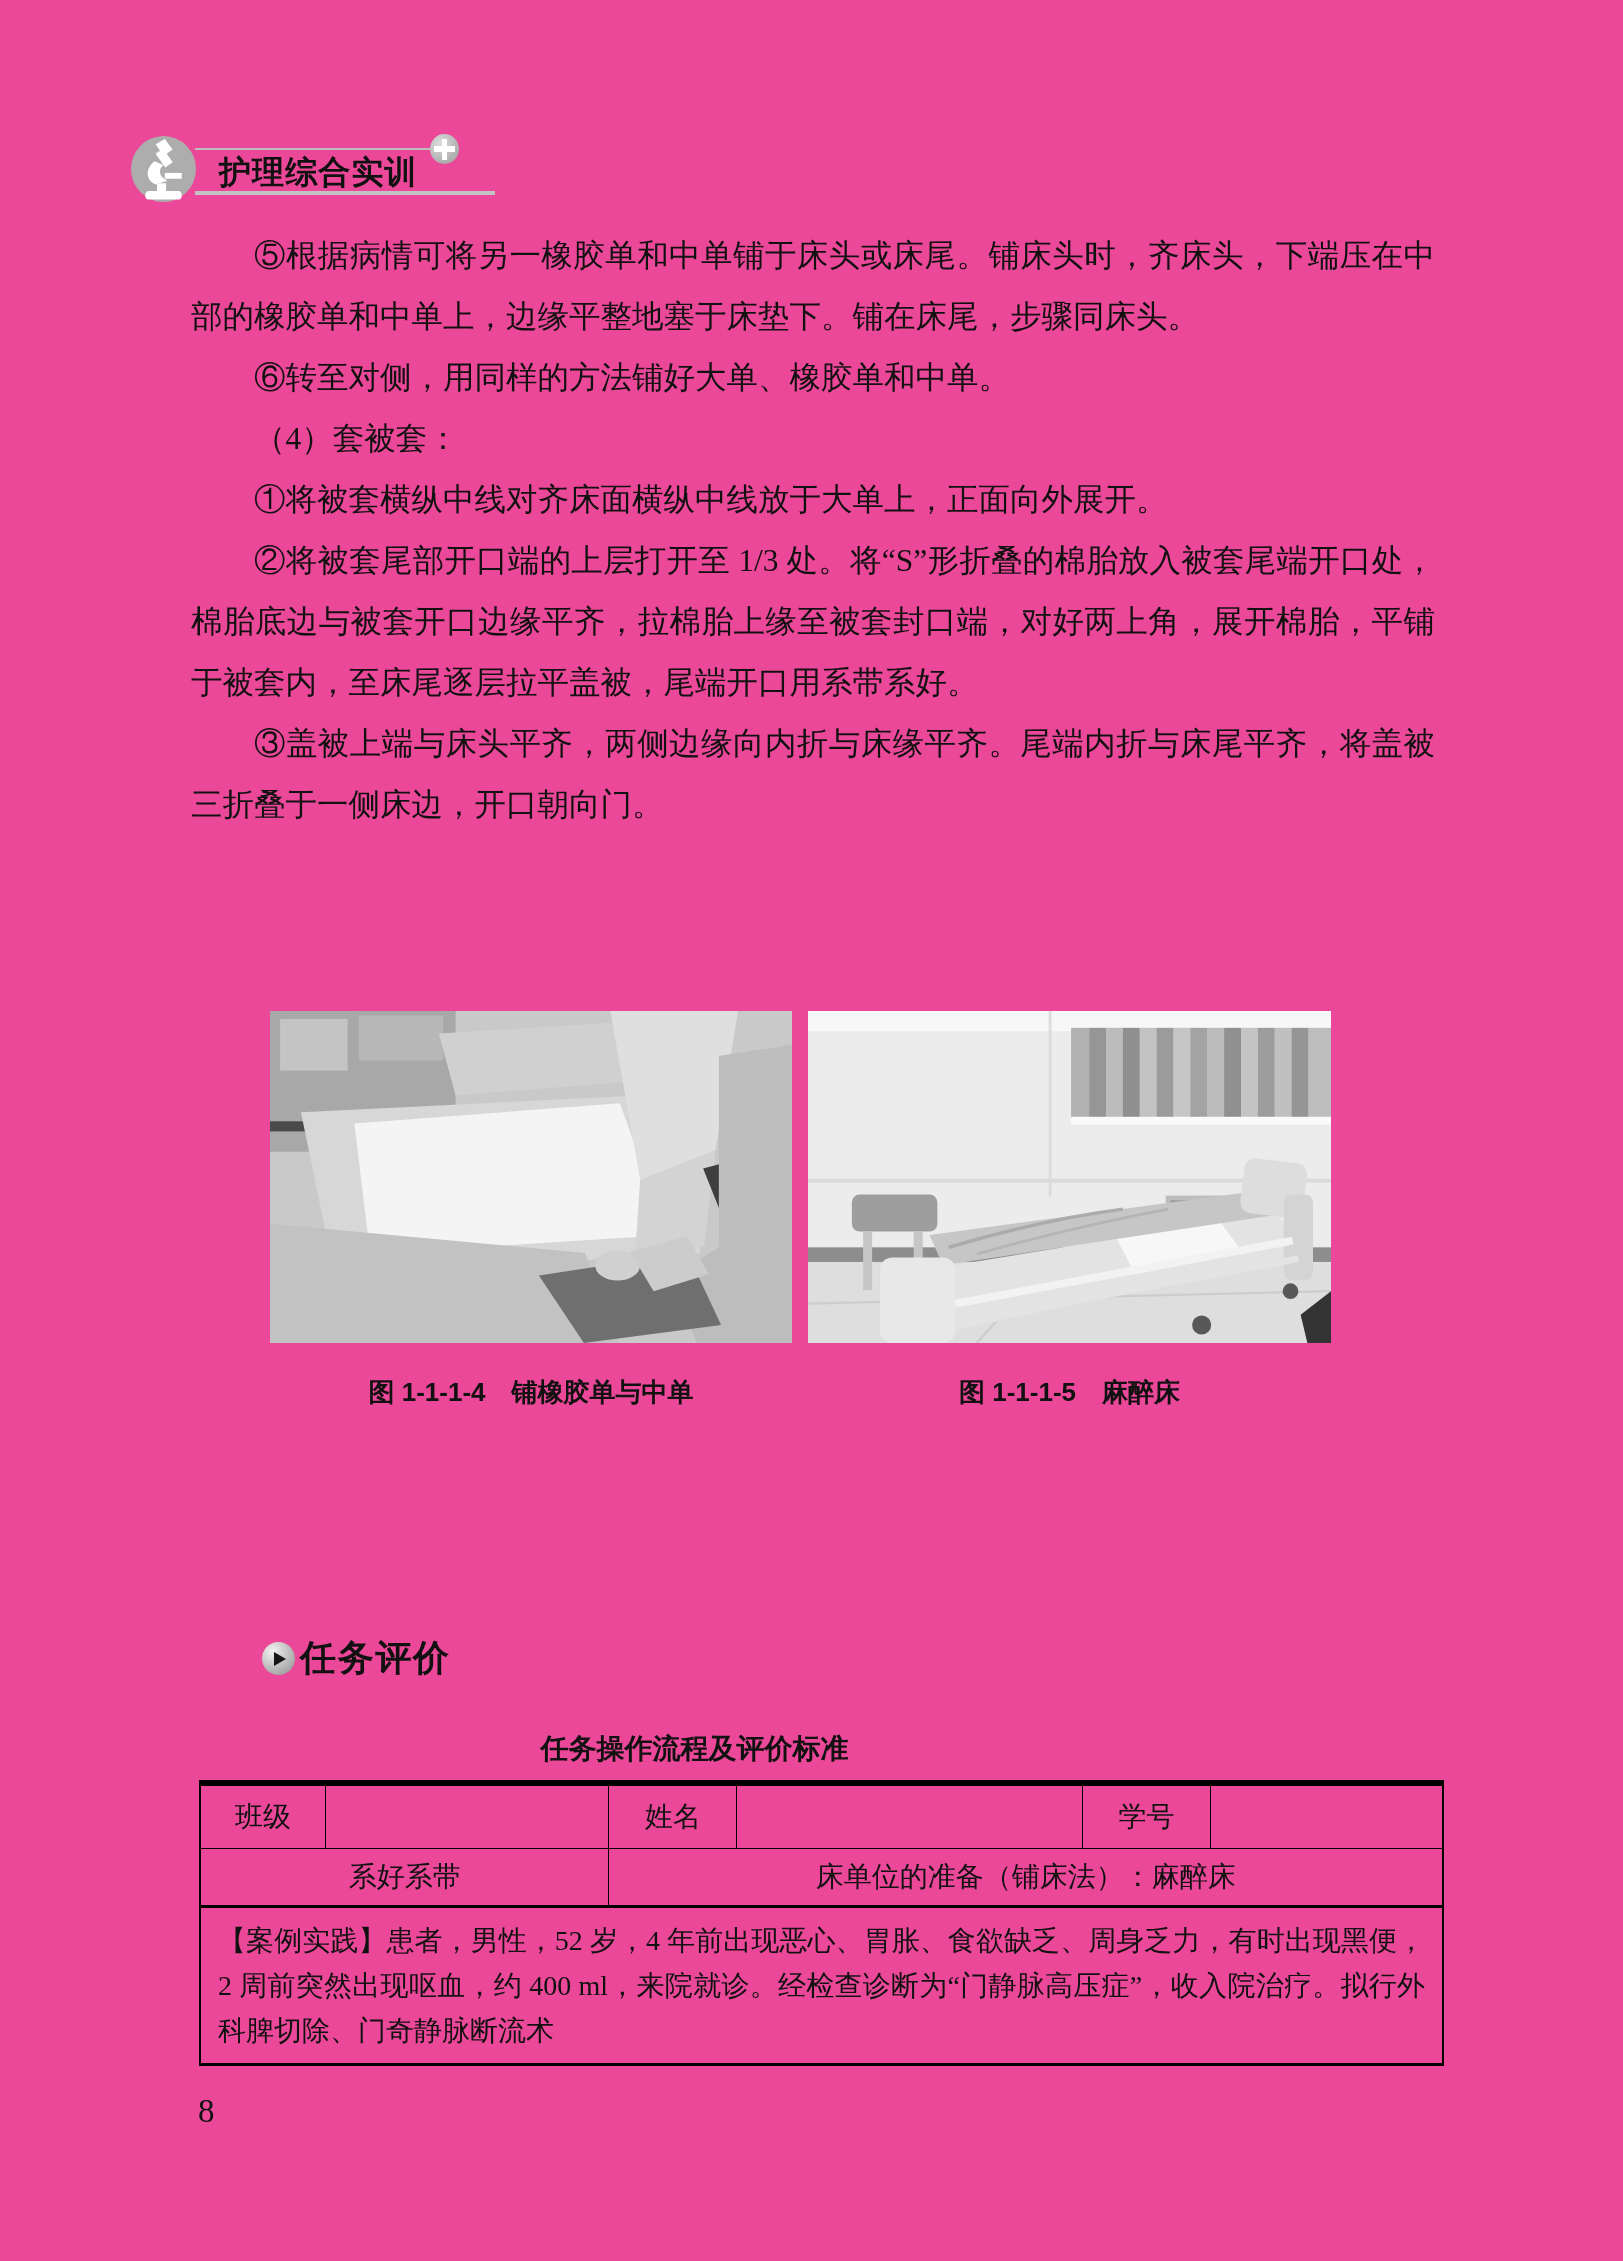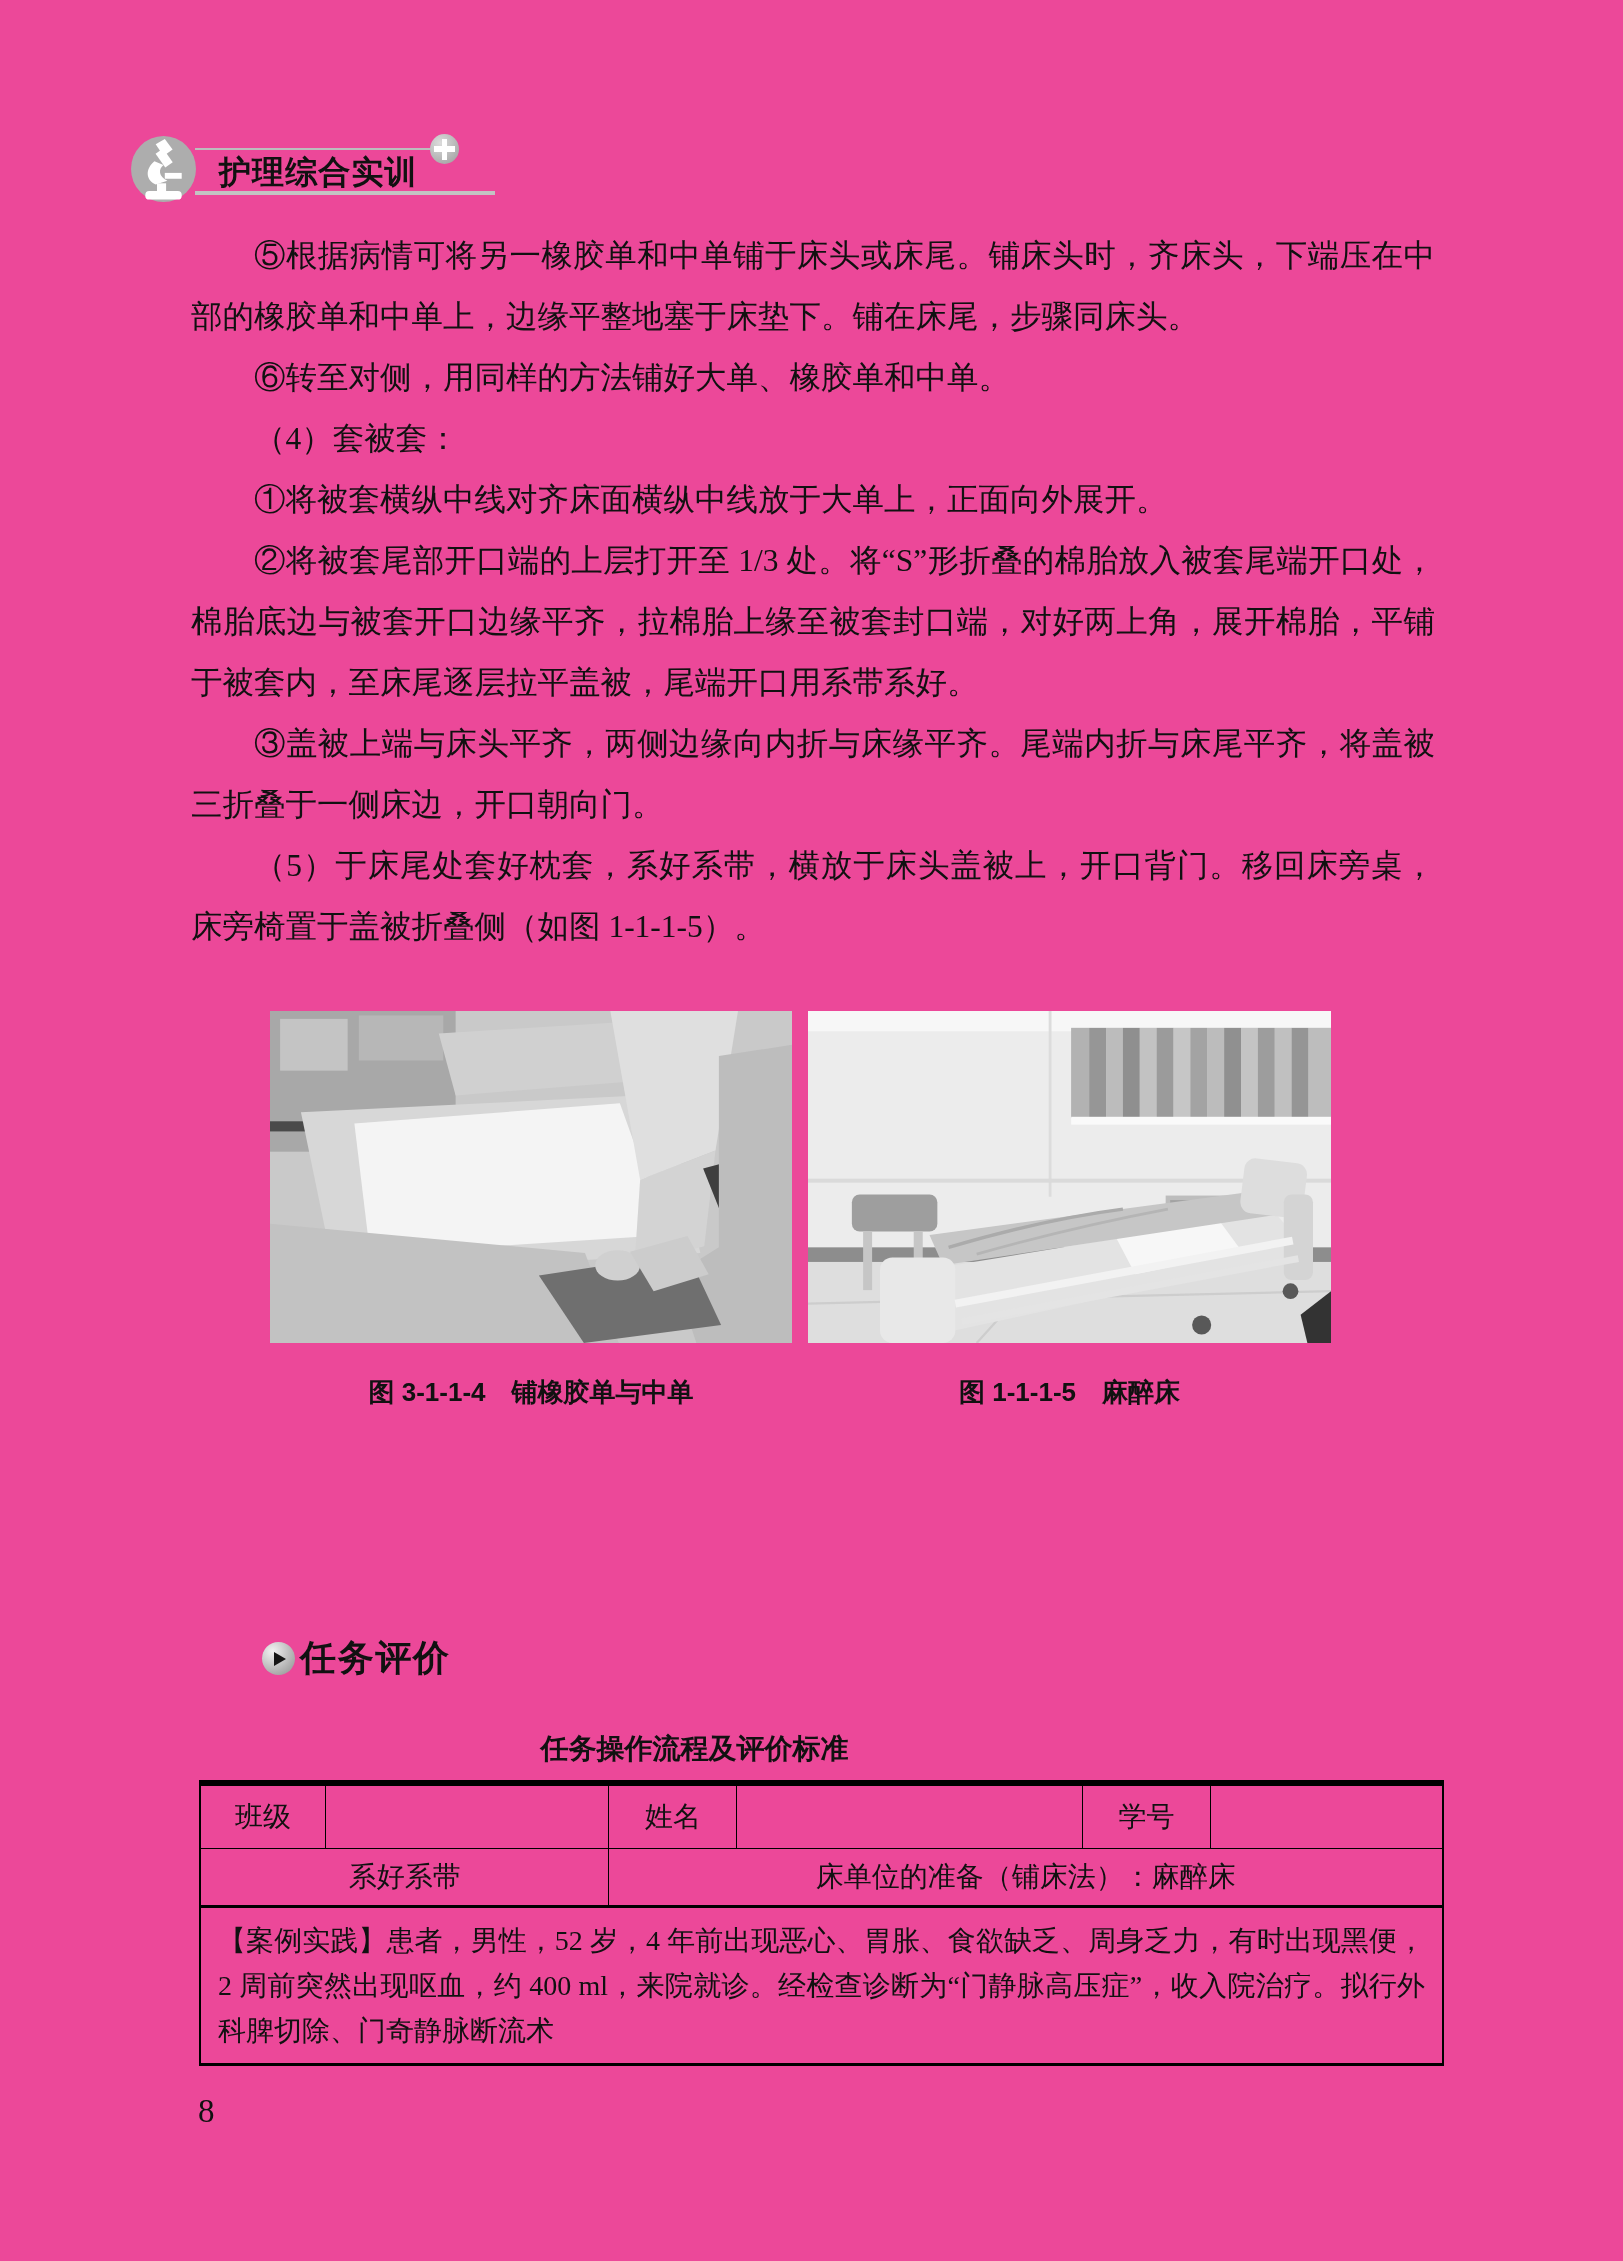--- a/index.html
+++ b/index.html
@@ -82,21 +82,20 @@
   <div class="hdr-title sans">护理综合实训</div>
   <div class="hdr-line-bot"></div>
 
   <div class="bodytext">
     <p>⑤根据病情可将另一橡胶单和中单铺于床头或床尾。铺床头时，齐床头，下端压在中部的橡胶单和中单上，边缘平整地塞于床垫下。铺在床尾，步骤同床头。</p>
     <p>⑥转至对侧，用同样的方法铺好大单、橡胶单和中单。</p>
     <p>（4）套被套：</p>
     <p>①将被套横纵中线对齐床面横纵中线放于大单上，正面向外展开。</p>
     <p>②将被套尾部开口端的上层打开至 1/3 处。将“S”形折叠的棉胎放入被套尾端开口处，棉胎底边与被套开口边缘平齐，拉棉胎上缘至被套封口端，对好两上角，展开棉胎，平铺于被套内，至床尾逐层拉平盖被，尾端开口用系带系好。</p>
     <p>③盖被上端与床头平齐，两侧边缘向内折与床缘平齐。尾端内折与床尾平齐，将盖被三折叠于一侧床边，开口朝向门。</p>
-    <p>（5）于床尾处套好枕套，系好系带，横放于床头盖被上，开口背门。移回床旁桌，床旁椅置于盖被折叠侧（如图 1-1-1-5）。</p>
   </div>
 
   <div class="figure fig-left">
     <svg class="photo" viewBox="0 0 928 590" preserveAspectRatio="none">
       <rect width="928" height="590" fill="#c9c9c9"></rect>
       <rect x="0" y="0" width="330" height="250" fill="#a8a8a8"></rect>
       <rect x="18" y="14" width="120" height="92" fill="#c4c4c4"></rect>
       <rect x="158" y="8" width="150" height="80" fill="#b7b7b7"></rect>
       <rect x="0" y="196" width="320" height="18" fill="#4a4a4a"></rect>
       <polygon points="300,40 650,18 710,120 330,150" fill="#d0d0d0"></polygon>
@@ -104,21 +103,21 @@
       <polygon points="150,200 622,164 706,398 178,432" fill="#f4f4f4"></polygon>
       <polygon points="0,378 560,430 620,590 0,590" fill="#c2c2c2"></polygon>
       <polygon points="605,0 832,0 792,248 658,300" fill="#dfdfdf"></polygon>
       <polygon points="658,300 792,248 772,418 648,450" fill="#d3d3d3"></polygon>
       <polygon points="770,280 928,238 928,332 802,360" fill="#3f3f3f"></polygon>
       <polygon points="798,80 928,60 928,590 758,590 718,470 798,420" fill="#bdbdbd"></polygon>
       <polygon points="478,470 742,430 802,558 558,590" fill="#6f6f6f"></polygon>
       <ellipse cx="618" cy="452" rx="40" ry="27" fill="#d0d0d0"></ellipse>
       <polygon points="640,428 742,400 780,468 682,498" fill="#cccccc"></polygon>
     </svg>
-    <div class="caption">图 3-1-1-4　铺橡胶单与中单</div>
+    <div class="caption">图 1-1-1-4　铺橡胶单与中单</div>
   </div>
 
   <div class="figure fig-right">
     <svg class="photo" viewBox="0 0 930 590" preserveAspectRatio="none">
       <rect width="930" height="590" fill="#ececec"></rect>
       <rect x="0" y="0" width="930" height="36" fill="#f7f7f7"></rect>
       <rect x="428" y="0" width="5" height="330" fill="#dcdcdc"></rect>
       <rect x="0" y="298" width="930" height="7" fill="#dadada"></rect>
       <rect x="468" y="30" width="462" height="160" fill="#cfcfcf"></rect>
       <rect x="468" y="30" width="32" height="160" fill="#b2b2b2"></rect>

